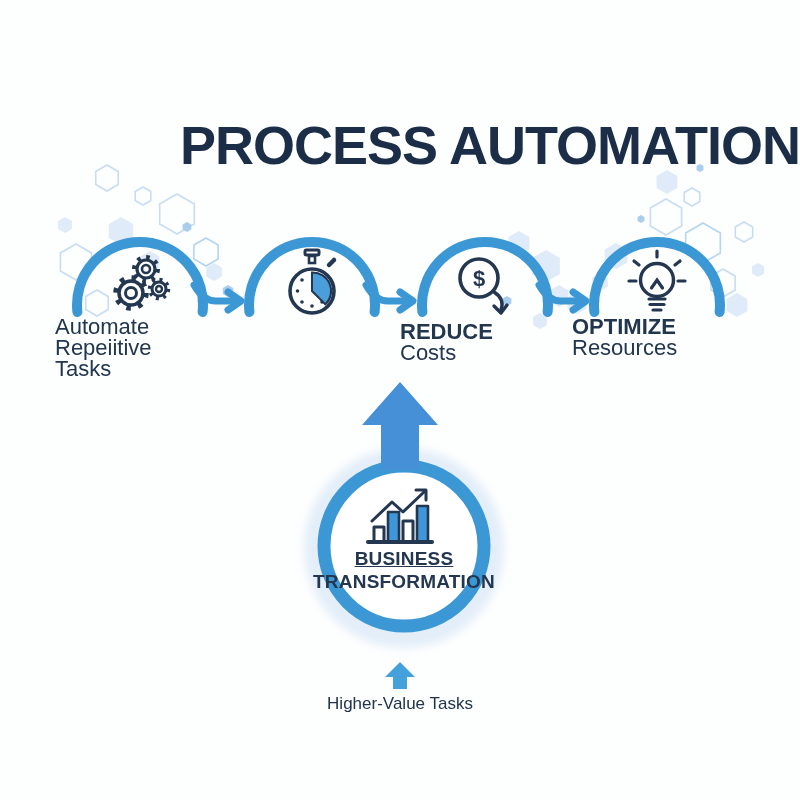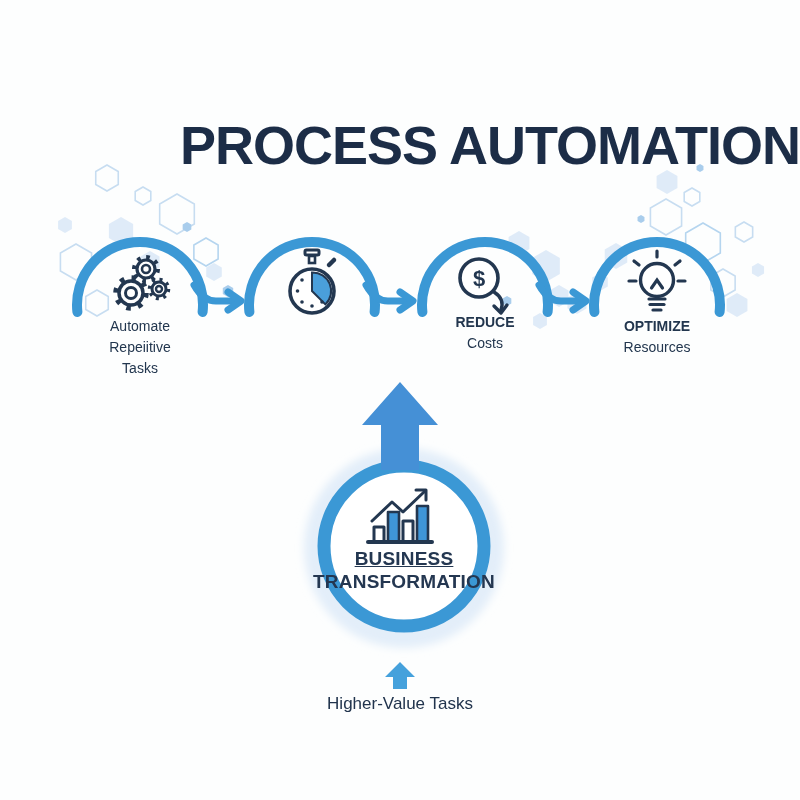--- a/index.html
+++ b/index.html
@@ -7,22 +7,22 @@
     position:relative;width:800px;height:800px;background:#fdfefe;overflow:hidden;
     font-family:"Liberation Sans", sans-serif;
   }
   .layer{position:absolute;left:0;top:0;width:800px;height:800px;}
   svg{display:block;}
   .title{
     position:absolute;left:0;top:78px;width:800px;text-align:right;
     font-size:54px;font-weight:700;letter-spacing:-1px;color:#1c2d47;z-index:3;
   }
   .step-label{
-    position:absolute;width:170px;text-align:center;z-index:3;
-    font-size:14px;line-height:21px;color:#22364e;
+    position:absolute;width:170px;z-index:3;
+    font-size:22px;line-height:21px;color:#22364e;
   }
   .step-label span{display:block;}
   .step-label .b{font-weight:700;}
   .center-label{
     position:absolute;left:254px;width:300px;text-align:center;z-index:3;
     font-weight:700;color:#243751;letter-spacing:.2px;
   }
   .center-label.l1{top:548px;font-size:19px;text-decoration:underline;}
   .center-label.l2{top:571px;font-size:19px;}
   .bottom-label{
@@ -170,21 +170,21 @@
     <polygon points="400,662 415,677 407,677 407,689 393,689 393,677 385,677" fill="#45a1dc"></polygon>
   </svg>
 
   <h1 class="title">PROCESS AUTOMATION</h1>
 
   <div class="step-label" style="left:55px;top:316px">
     <span>Automate</span>
     <span>Repeiitive</span>
     <span>Tasks</span>
   </div>
-  <div class="step-label" style="left:400px;top:312px">
+  <div class="step-label" style="left:400px;top:321px">
     <span class="b">REDUCE</span>
     <span>Costs</span>
   </div>
   <div class="step-label" style="left:572px;top:316px">
     <span class="b">OPTIMIZE</span>
     <span>Resources</span>
   </div>
 
   <div class="center-label l1">BUSINESS</div>
   <div class="center-label l2">TRANSFORMATION</div>

